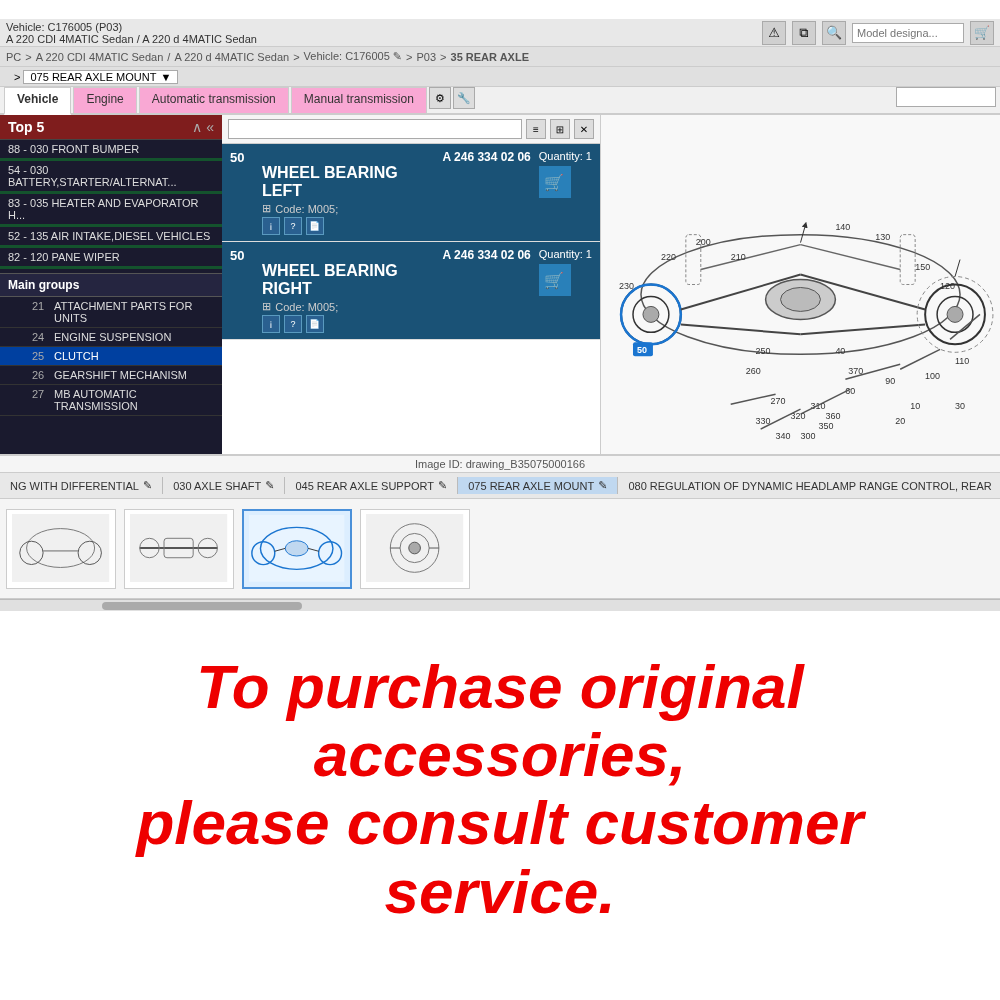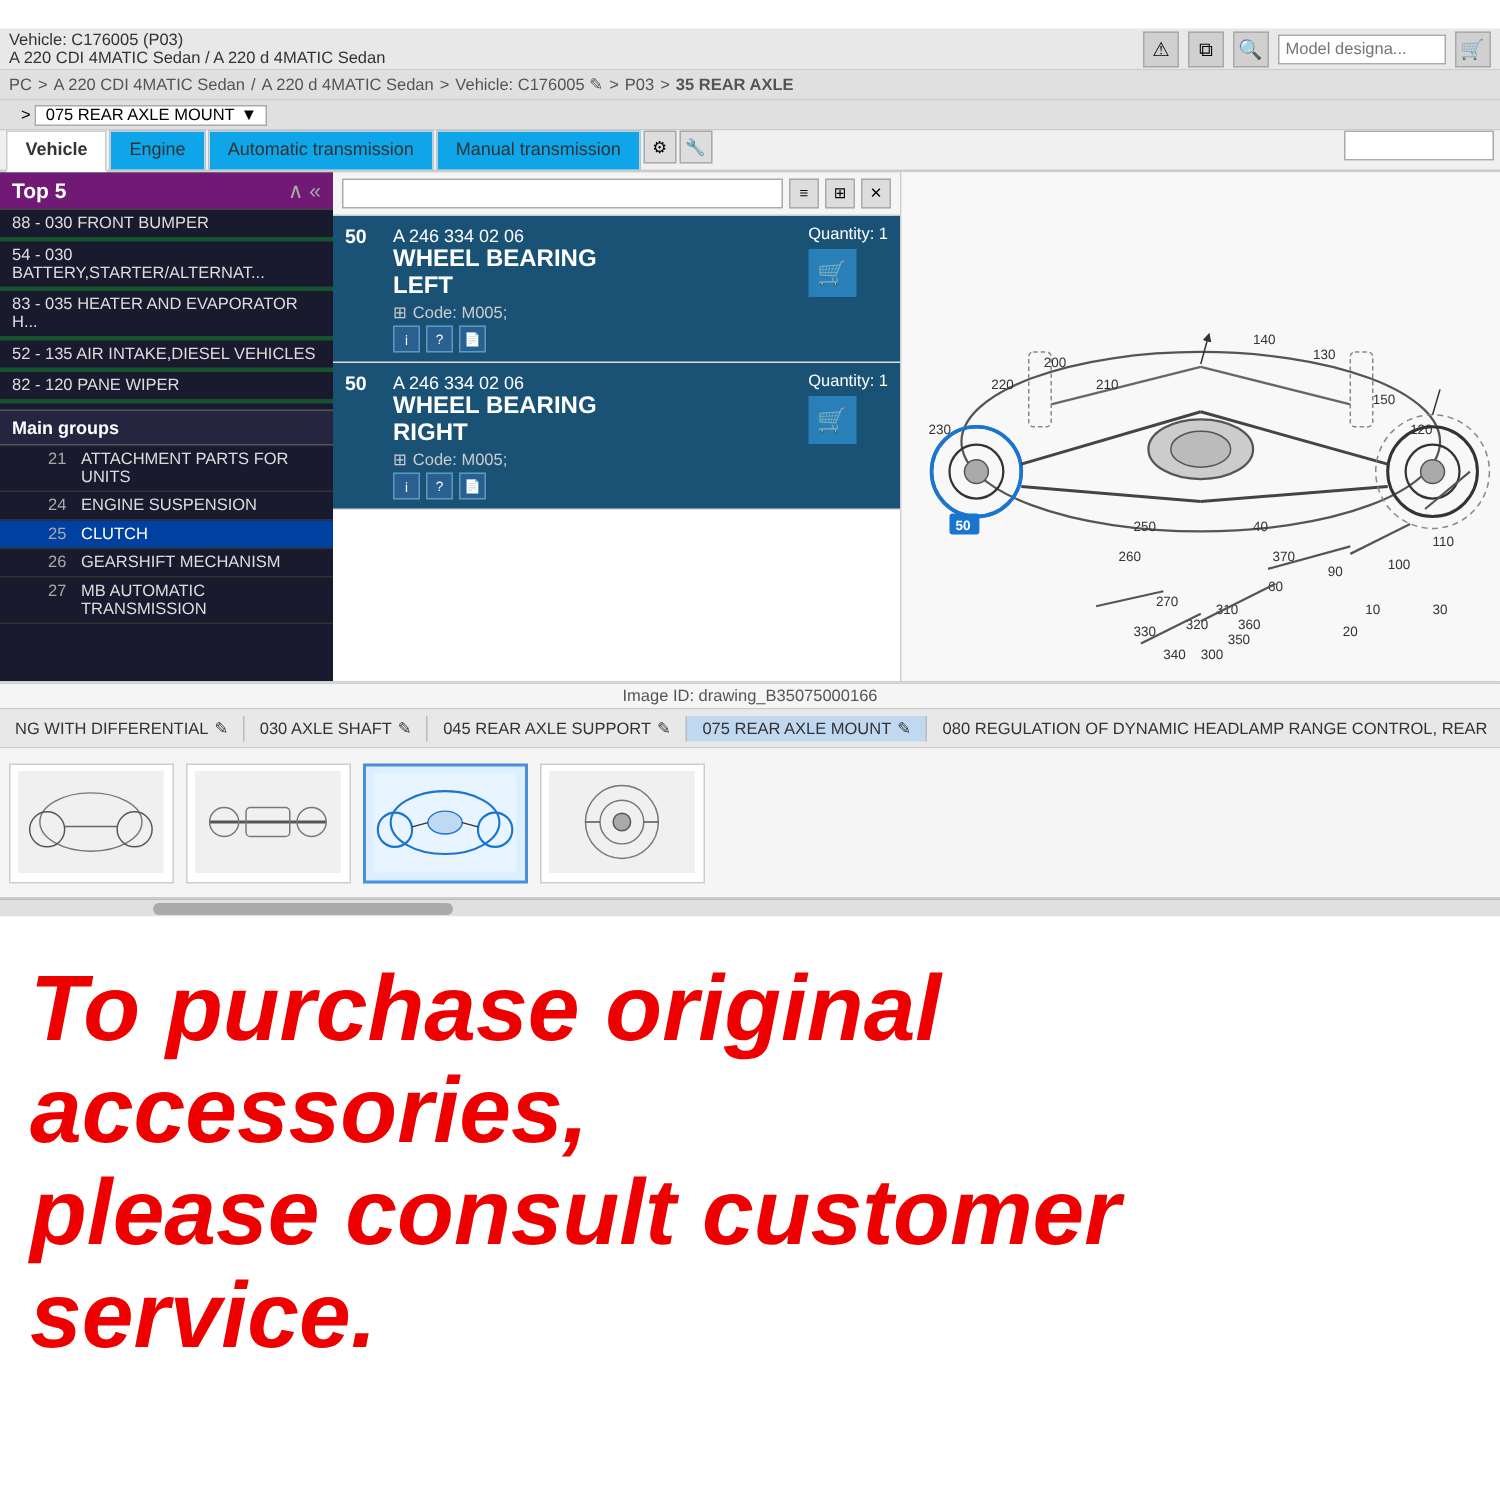--- a/index.html
+++ b/index.html
@@ -14,53 +14,53 @@
 
     
     .breadcrumb { background: #e0e0e0; padding: 2px 6px; font-size: 11px; color: #333; height: 20px; display: flex; align-items: center; gap: 4px; border-bottom: 1px solid #ccc; }
     .breadcrumb span { color: #555; }
     .breadcrumb .current { font-weight: bold; }
     .breadcrumb-sub { background: #e0e0e0; padding: 2px 6px 2px 14px; font-size: 11px; height: 20px; display: flex; align-items: center; border-bottom: 1px solid #ccc; }
     .breadcrumb-sub .section-label { background: #fff; border: 1px solid #aaa; padding: 0 6px; font-size: 11px; display: flex; align-items: center; gap: 4px; cursor: pointer; }
 
     
     .tab-bar { display: flex; background: #f0f0f0; border-bottom: 2px solid #ccc; height: 28px; padding: 0 4px; gap: 2px; }
-    .tab { padding: 4px 12px; font-size: 12px; cursor: pointer; border: 1px solid #ccc; background: #0ea5e9; border-bottom: none; color: #333; }
+    .tab { padding: 4px 12px; font-size: 12px; cursor: pointer; border: 1px solid #ccc; background: #f9a8d4; border-bottom: none; color: #333; }
     .tab.active { background: #fff; font-weight: bold; border-bottom: 2px solid #fff; margin-bottom: -2px; }
     .tab-icon { width: 22px; height: 22px; background: #ddd; border: 1px solid #aaa; display: flex; align-items: center; justify-content: center; font-size: 11px; cursor: pointer; }
     .tab-search { margin-left: auto; }
     .tab-search input { height: 20px; width: 100px; border: 1px solid #aaa; padding: 0 4px; font-size: 11px; }
 
     
     .main-content { display: flex; height: 340px; border-bottom: 1px solid #ccc; }
 
     
     .sidebar { width: 222px; background: #1a1a2e; color: #fff; font-size: 12px; overflow-y: auto; flex-shrink: 0; }
-    .sidebar-top5 { display: flex; align-items: center; justify-content: space-between; padding: 4px 8px; background: #701a75; border-bottom: 1px solid #444; }
+    .sidebar-top5 { display: flex; align-items: center; justify-content: space-between; padding: 4px 8px; background: #7f1d1d; border-bottom: 1px solid #444; }
     .sidebar-top5 .label { font-size: 14px; font-weight: bold; }
     .sidebar-top5 .controls { display: flex; gap: 4px; font-size: 14px; color: #aaa; cursor: pointer; }
     .sidebar-item { padding: 3px 8px; cursor: pointer; border-bottom: 3px solid #14532d; font-size: 11px; color: #ddd; }
     .sidebar-section { padding: 4px 8px; font-size: 12px; font-weight: bold; color: #fff; background: #252540; border-top: 1px solid #555; border-bottom: 1px solid #555; margin-top: 4px; }
     .sidebar-group-item { padding: 3px 8px 3px 32px; cursor: pointer; border-bottom: 1px solid #333; font-size: 11px; color: #ddd; display: flex; gap: 6px; }
     .sidebar-group-item .num { color: #aaa; min-width: 16px; }
     .sidebar-group-item.active { background: #0040a0; color: #fff; }
 
     
     .center-panel { flex: 1; display: flex; flex-direction: column; overflow: hidden; }
     .center-toolbar { display: flex; align-items: center; gap: 4px; padding: 4px 6px; background: #f5f5f5; border-bottom: 1px solid #ccc; }
     .center-toolbar input { flex: 1; height: 20px; border: 1px solid #aaa; padding: 0 4px; font-size: 11px; background: #fff; }
     .toolbar-btn { width: 20px; height: 20px; background: #ddd; border: 1px solid #aaa; display: flex; align-items: center; justify-content: center; cursor: pointer; font-size: 10px; }
     .parts-list { overflow-y: auto; flex: 1; }
     .part-row { padding: 6px 8px; border-bottom: 1px solid #ddd; display: flex; gap: 8px; }
     .part-row.selected { background: #1a5276; color: #fff; }
     .part-row.selected .part-code { color: #ccc; }
     .part-row.selected .part-icon-btn { background: #2980b9; }
     .part-num { font-weight: bold; font-size: 13px; min-width: 24px; }
     .part-info { flex: 1; }
-    .part-id { font-size: 12px; font-weight: normal; }
+    .part-id { font-size: 12px; font-weight: bold; text-align: right; }
     .part-name { font-size: 16px; font-weight: bold; }
     .part-code { font-size: 11px; color: #555; margin-top: 2px; display: flex; align-items: center; gap: 4px; }
     .part-actions { display: flex; flex-direction: column; align-items: flex-start; gap: 4px; }
     .part-qty { font-size: 11px; }
     .part-icon-btn { width: 32px; height: 32px; background: #2980b9; color: #fff; display: flex; align-items: center; justify-content: center; font-size: 16px; cursor: pointer; }
     .part-small-icons { display: flex; gap: 4px; margin-top: 2px; }
     .small-icon { width: 18px; height: 18px; background: #ddd; border: 1px solid #aaa; display: flex; align-items: center; justify-content: center; font-size: 9px; cursor: pointer; }
     .part-row.selected .small-icon { background: #2a6090; border-color: #5a9abf; }
 
     
@@ -79,21 +79,21 @@
     .thumbnail-strip { display: flex; align-items: center; padding: 6px; gap: 8px; background: #f5f5f5; border-bottom: 1px solid #ccc; height: 100px; }
     .thumbnail { width: 110px; height: 80px; border: 1px solid #ccc; background: #fff; display: flex; align-items: center; justify-content: center; cursor: pointer; overflow: hidden; }
     .thumbnail.active { border: 2px solid #4a90d9; background: #dceeff; }
     .thumb-inner { width: 90%; height: 90%; display: flex; align-items: center; justify-content: center; }
 
     
     .scroll-bar { background: #e0e0e0; height: 12px; margin: 0; border-top: 1px solid #bbb; display: flex; align-items: center; padding: 0 2px; }
     .scroll-thumb { background: #aaa; height: 8px; width: 200px; border-radius: 4px; margin-left: 100px; }
 
     
-    .promo { background: #fff; padding: 28px 20px 20px; text-align: left; }
+    .promo { background: #fff; padding: 42px 20px 20px; text-align: center; }
     .promo-line1 { font-size: 62px; font-weight: 900; color: #e00; line-height: 1.1; font-style: italic; }
     .promo-line2 { font-size: 62px; font-weight: 900; color: #e00; line-height: 1.1; font-style: italic; }
 
     
     .diagram-svg { width: 100%; height: 100%; }
   </style>
 </head>
 <body>
 
 <div class="top-bar">

